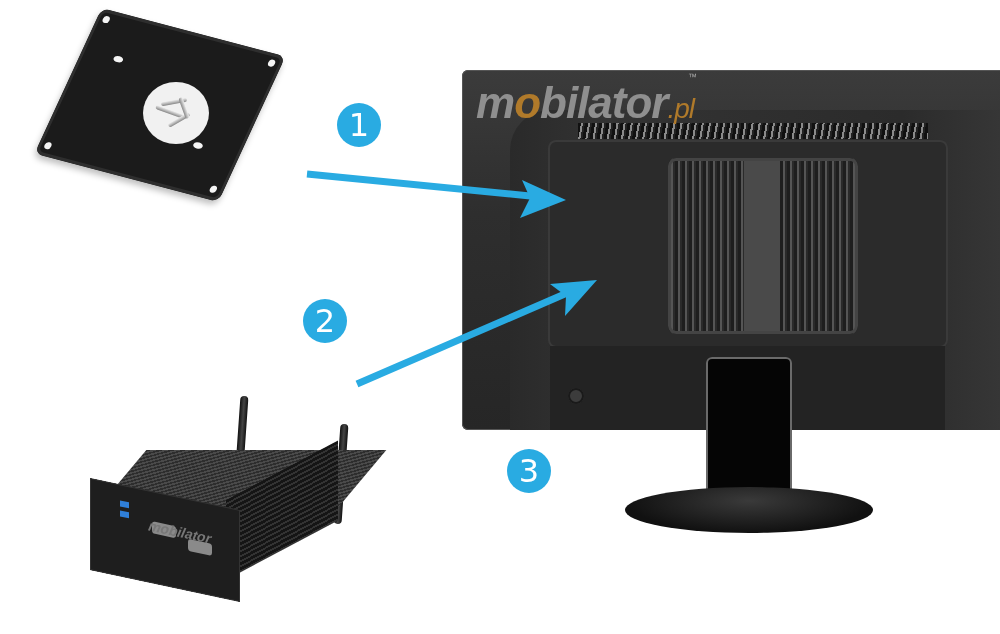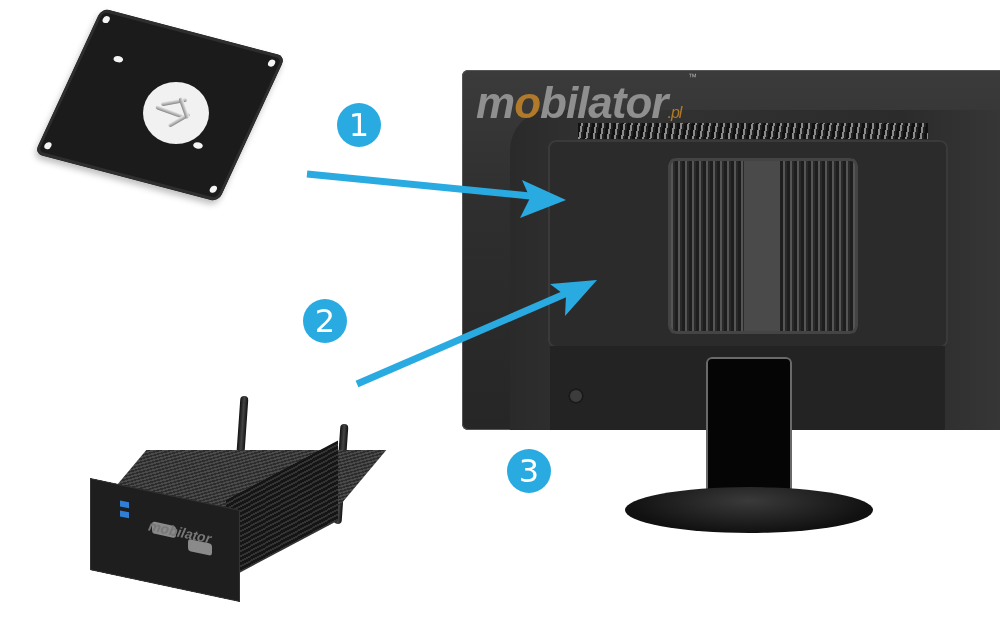--- a/index.html
+++ b/index.html
@@ -32,21 +32,21 @@
             repeating-linear-gradient(90deg, #1e1e1e 0 3px, #555 3px 5px, #2a2a2a 5px 7px);
           box-shadow: inset 0 0 0 3px #444; }
   .stand-neck { left: 706px; top: 357px; width: 86px; height: 150px;
                 background: #050505; border-radius: 6px 6px 0 0; box-shadow: inset 0 0 0 2px #6a6a6a; }
   .stand-base { left: 625px; top: 487px; width: 248px; height: 46px; border-radius: 50%;
                 background: radial-gradient(ellipse at 50% 30%, #3a3a3a, #111 70%); }
 
   .logo { left: 476px; top: 78px; font-size: 44px; font-weight: bold; font-style: italic;
           color: #8f8f8f; letter-spacing: -1px; }
   .logo .o { color: #b07a2a; }
-  .logo .pl { font-size: 16px; color: #b07a2a; font-weight: normal; }
+  .logo .pl { font-size: 28px; color: #b07a2a; font-weight: normal; }
   .tm { left: 688px; top: 72px; font-size: 9px; color: #aaa; }
 
   
   .plate { left: 60px; top: 30px; width: 200px; height: 150px;
            background: #1b1b1b; transform: skewX(-12deg) rotate(14deg);
            border-radius: 8px; box-shadow: inset 0 0 0 3px #2e2e2e, 0 4px 6px rgba(0,0,0,.25); }
   .plate-disc { left: 143px; top: 82px; width: 66px; height: 62px; border-radius: 50%; background: #f1f1f1; }
   .screw { position:absolute; height: 4px; background: linear-gradient(#eee,#888); border-radius: 2px; }
   .hole { position:absolute; width: 7px; height: 7px; border-radius: 50%; background: #f5f5f5; }
 

